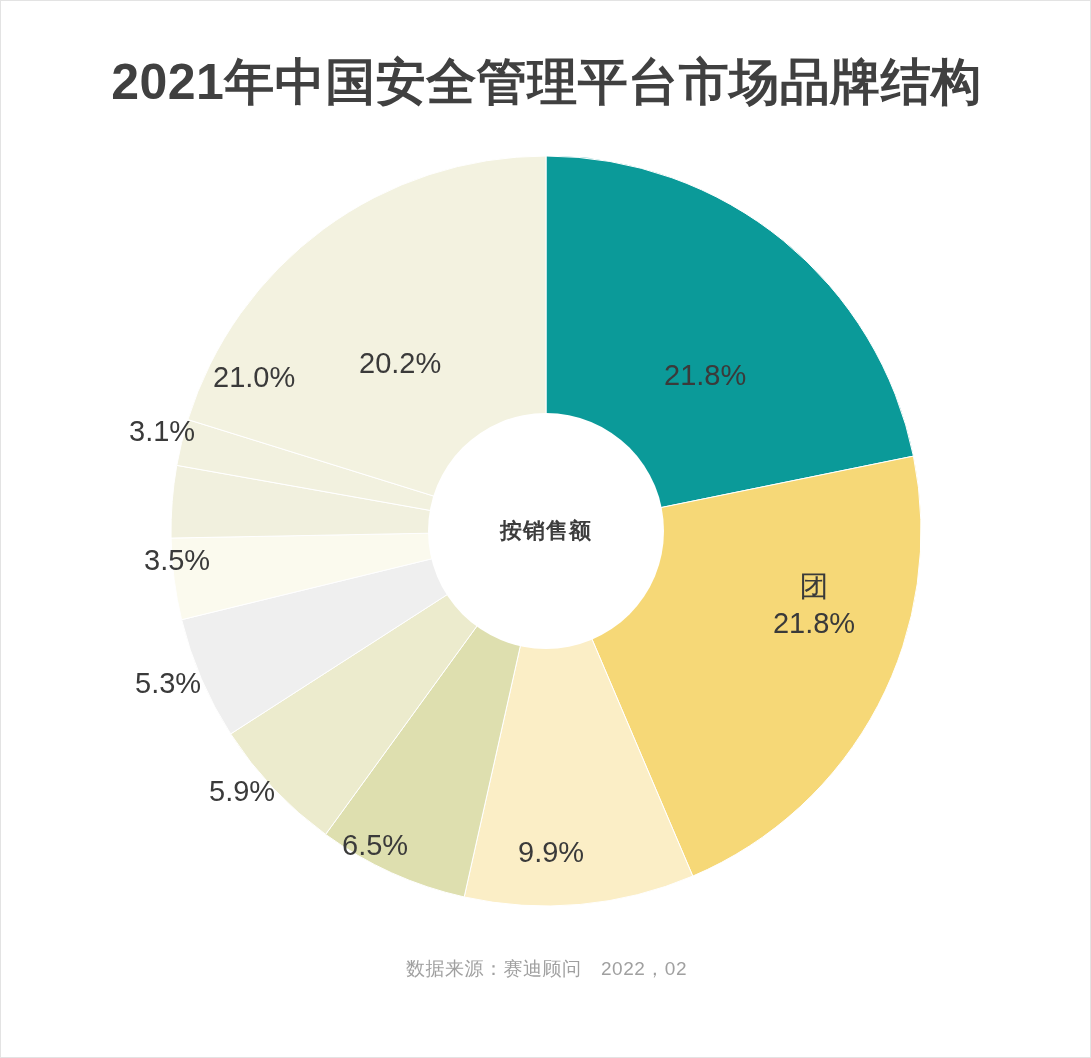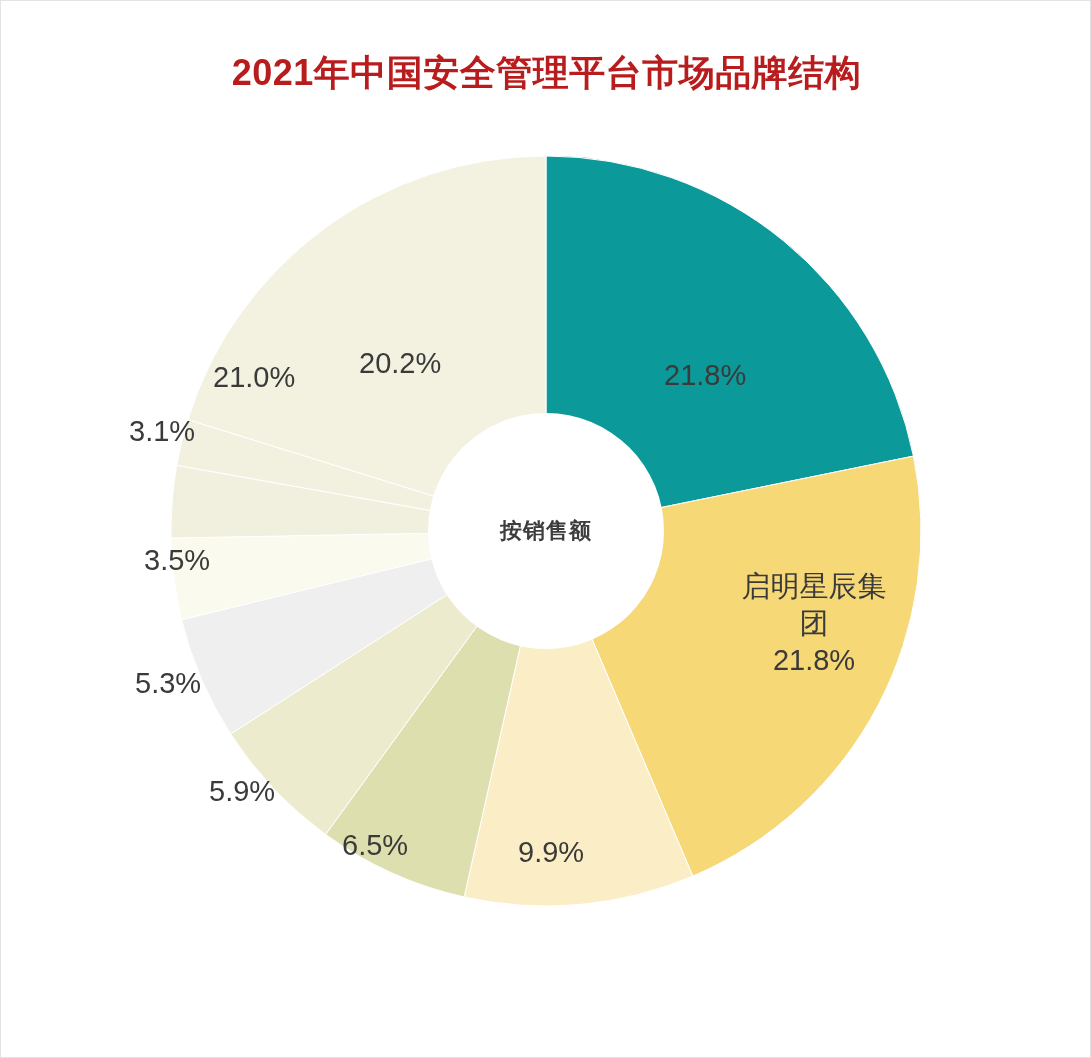--- a/index.html
+++ b/index.html
@@ -22,23 +22,23 @@
     box-sizing: border-box;
     border: 1px solid #e3e3e3;
     background: #ffffff;
   }
   .chart-title {
     position: absolute;
     left: 0;
     top: 48px;
     width: 1091px;
     text-align: center;
-    font-size: 36px;
+    font-size: 50px;
     font-weight: bold;
-    color: #b91c1c;
+    color: #404040;
     letter-spacing: 0.5px;
     white-space: nowrap;
   }
   .donut-wrap {
     position: absolute;
     left: 170px;
     top: 155px;
     width: 750px;
     height: 750px;
   }
@@ -109,28 +109,28 @@
       <circle cx="375" cy="375" r="118" fill="#ffffff"></circle>
     </svg>
     <div class="center-label">
       <span>按销售额</span>
     </div>
   </div>
 
   <div class="slice-label" style="left:663px; top:356px;">21.8%</div>
 
   <div class="slice-label two-line" style="left:727px; top:567px; width:172px;">
-    <div>启明星辰集</div>
     <div>团</div>
     <div>21.8%</div>
   </div>
 
   <div class="slice-label" style="left:517px; top:833px;">9.9%</div>
   <div class="slice-label" style="left:341px; top:826px;">6.5%</div>
   <div class="slice-label" style="left:196px; top:772px;margin-left:12px;">5.9%</div>
   <div class="slice-label" style="left:134px; top:664px;">5.3%</div>
   <div class="slice-label" style="left:119px; top:541px;margin-left:24px;">3.5%</div>
   <div class="slice-label" style="left:128px; top:412px;">3.1%</div>
   <div class="slice-label" style="left:212px; top:358px;">21.0%</div>
   <div class="slice-label" style="left:358px; top:344px;">20.2%</div>
 
+  <div class="source-note">数据来源：赛迪顾问　2022，02</div>
 
 </div>
 
 </body></html>

